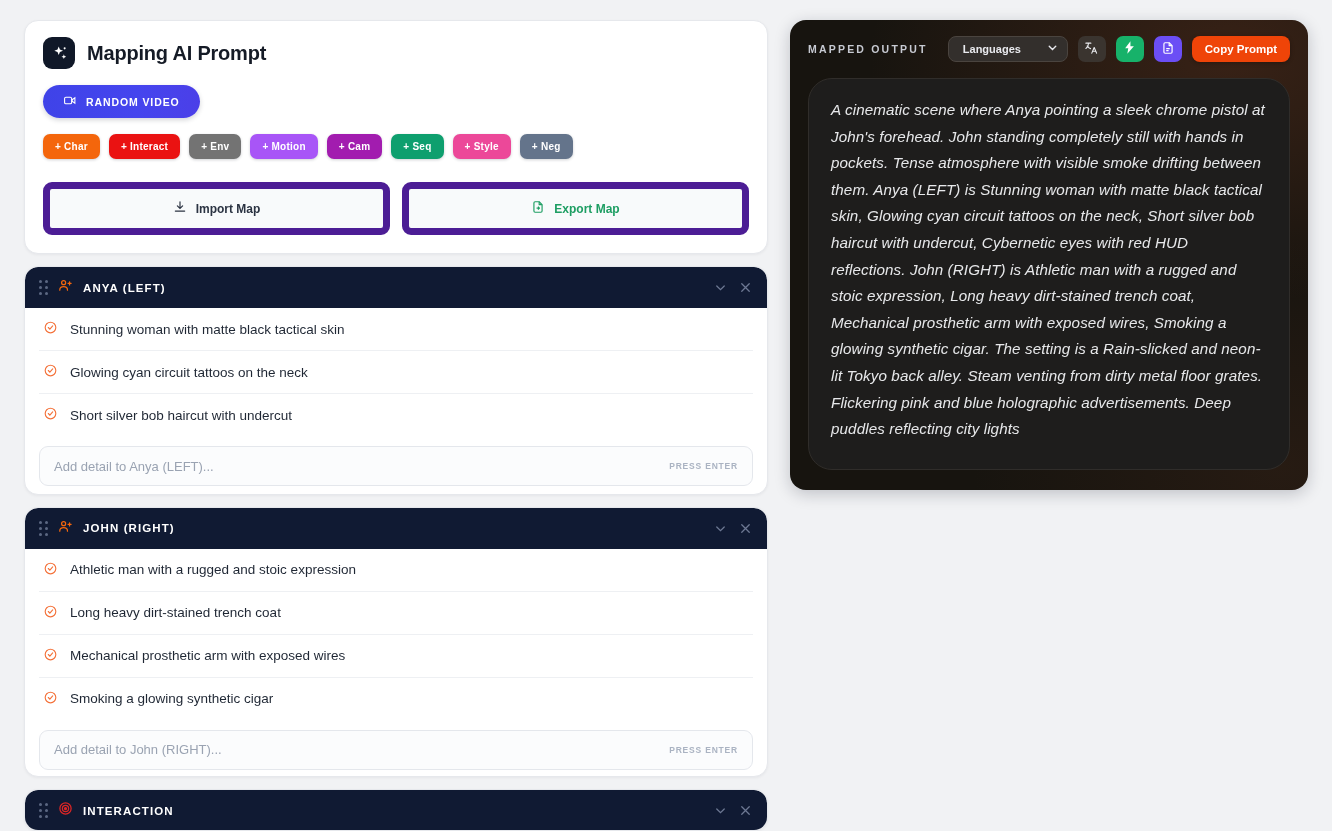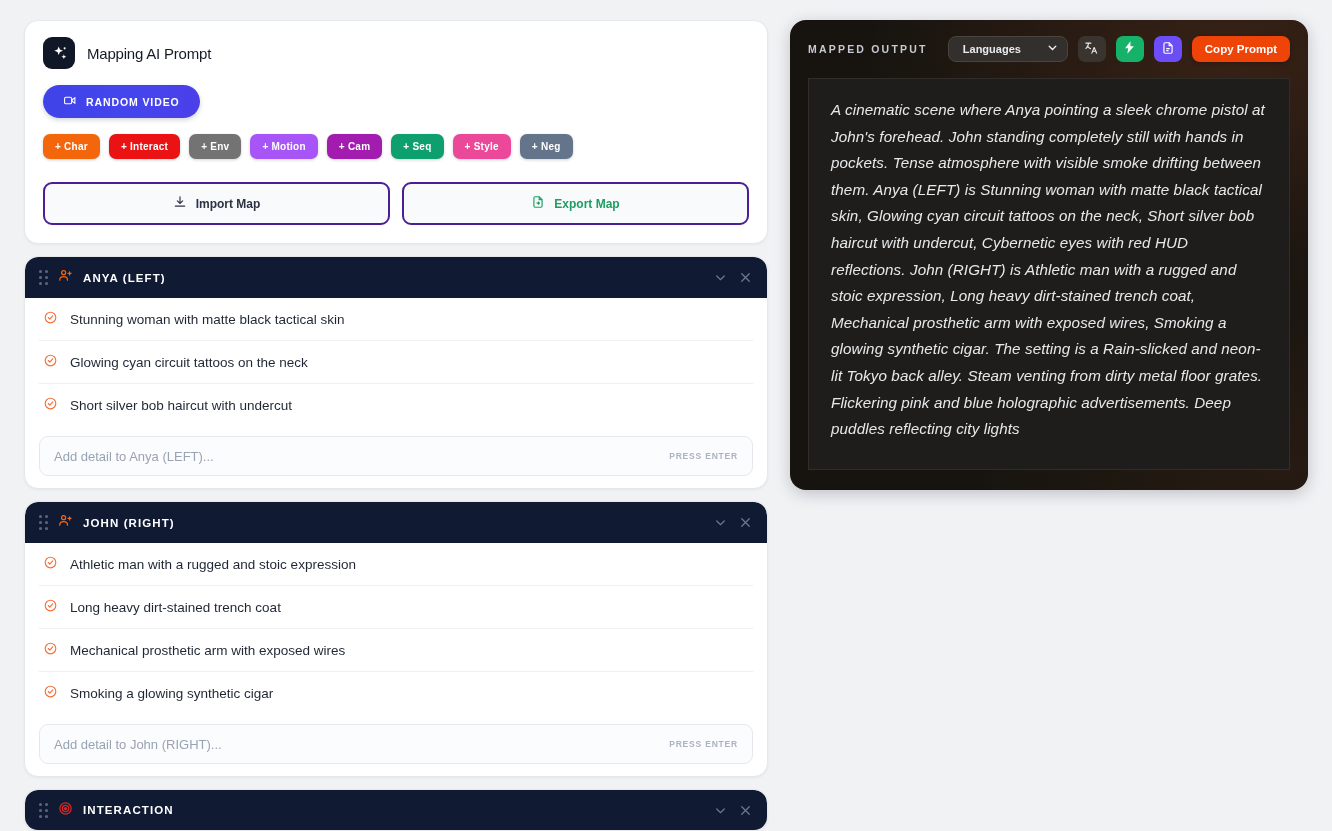--- a/index.html
+++ b/index.html
@@ -22,21 +22,21 @@
   }
 
   
   .header-card { padding: 16px 18px 18px 18px; }
   .title-row { display: flex; align-items: center; gap: 12px; margin-bottom: 16px; }
   .logo-badge {
     width: 32px; height: 32px; border-radius: 9px;
     background: #101828; display: flex; align-items: center; justify-content: center;
     flex: 0 0 32px;
   }
-  .app-title { font-size: 15px; font-weight: normal; color: #151b26; letter-spacing: -.2px; }
+  .app-title { font-size: 20px; font-weight: bold; color: #151b26; letter-spacing: -.2px; }
 
   .random-row { display: flex; gap: 12px; margin-bottom: 16px; }
   .rand-btn {
     display: inline-flex; align-items: center; gap: 9px;
     border: none; border-radius: 999px; cursor: pointer;
     padding: 9px 20px; color: #fff;
     font-size: 10.5px; font-weight: bold; letter-spacing: .9px;
     box-shadow: 0 2px 5px rgba(16,24,40,.18);
   }
   .rand-img { background: linear-gradient(90deg,#a21cf0 0%,#8b1ae8 60%,#7a1ee6 100%); }
@@ -46,21 +46,21 @@
   .tag-btn {
     border: none; border-radius: 7px; cursor: pointer;
     padding: 7px 12px; color: #fff;
     font-size: 10px; font-weight: bold; letter-spacing: .25px;
     box-shadow: 0 1px 3px rgba(16,24,40,.2);
   }
 
   .io-row { display: flex; gap: 12px; }
   .io-btn {
     flex: 1; display: inline-flex; align-items: center; justify-content: center; gap: 9px;
-    background: #f8fafb; border: 2px solid #4c1d95; border-radius: 9px;
+    background: #f8fafb; border: 7px solid #4c1d95; border-radius: 9px;
     padding: 11px 0; cursor: pointer;
     font-size: 12px; font-weight: bold;
   }
   .io-import { color: #2b3342; }
   .io-export { color: #1e9e63; }
 
   
   .group-card { overflow: hidden; }
   .group-head {
     display: flex; align-items: center; gap: 10px;
@@ -131,21 +131,21 @@
   .ibtn-doc { background: #6b4ef5; }
   .copy-btn {
     background: #ef4408; color: #fff; border: none; border-radius: 8px;
     font-size: 11.5px; font-weight: bold; padding: 7px 13px; cursor: pointer;
     box-shadow: 0 1px 4px rgba(0,0,0,.3);
   }
 
   .out-box {
     background: #1e1d1c;
     border: 1px solid #302d2a;
-    border-radius: 0;
+    border-radius: 24px;
     padding: 18px 22px 20px 22px;
     min-height: 392px;
   }
   .out-text {
     color: #e7e8ea; font-style: italic; font-size: 15.2px; line-height: 26.6px;
     letter-spacing: .1px;
   }
 </style>
 </head>
 <body>

